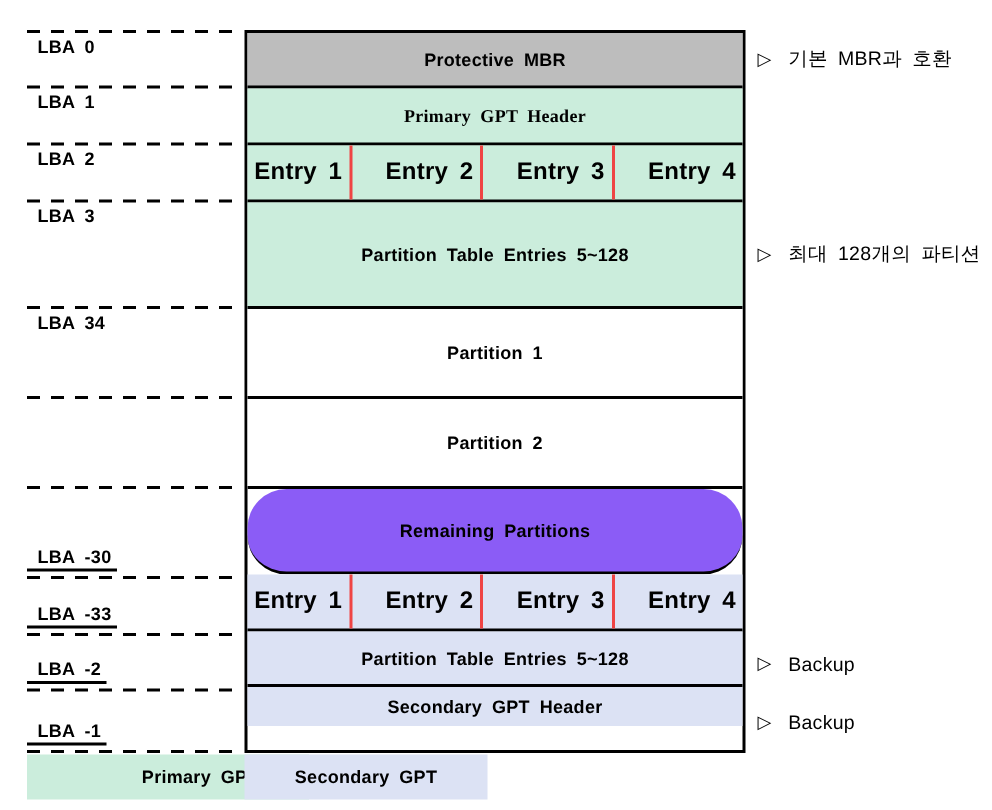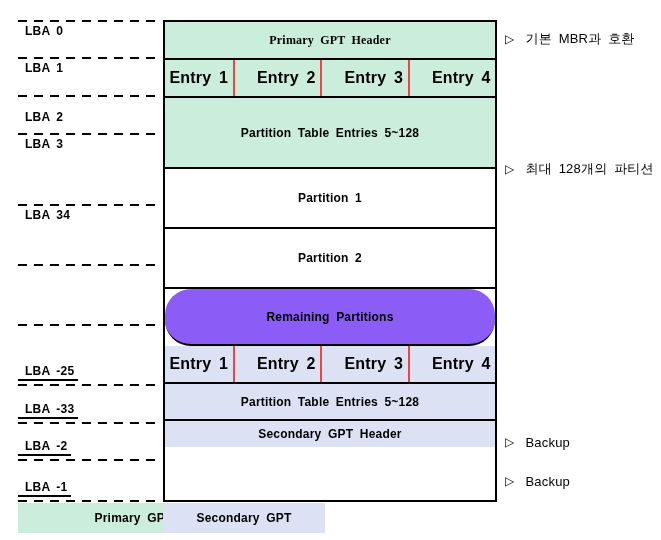--- a/index.html
+++ b/index.html
@@ -46,20 +46,23 @@
     font-size:12px;font-weight:bold;word-spacing:3px;letter-spacing:.2px;
   }
   #legend-primary{left:18px;width:145px;padding-left:43px;}
   #legend-secondary{left:163px;width:162px;}
 </style>
 </head>
 <body>
 
 <div id="stage">
   <div id="gpt-table">
+      <div class="trow hb" style="height: 37px; background: rgb(189, 189, 189);">
+        <div class="tlabel">Protective MBR</div>
+      </div>
       <div class="trow hb" style="height: 38px; background: rgb(203, 237, 220); font-family: Liberation Serif, serif;">
         <div class="tlabel">Primary GPT Header</div>
       </div>
       <div class="trow hb" style="height: 38px; background: rgb(203, 237, 220);">
         <div class="tcell">Entry 1</div>
         <div class="tcell vb">Entry 2</div>
         <div class="tcell vb">Entry 3</div>
         <div class="tcell vb">Entry 4</div>
       </div>
       <div class="trow hb" style="height: 71px; background: rgb(203, 237, 220);">
@@ -88,29 +91,29 @@
       </div>
     </div>
 
   <div class="legend-box" id="legend-primary" style="background: rgb(203, 237, 220);">Primary GPT</div>
   <div class="legend-box" id="legend-secondary" style="background: rgb(220, 226, 244);">Secondary GPT</div>
 <div class="lba-line" style="top: 20px;"></div>
     <div class="lba-label below" style="top: 24px;">LBA 0</div>
     <div class="lba-line" style="top: 57px;"></div>
     <div class="lba-label below" style="top: 61px;">LBA 1</div>
     <div class="lba-line" style="top: 95px;"></div>
-    <div class="lba-label below" style="top: 110px;">LBA 2</div>
+    <div class="lba-label below" style="top: 99px;">LBA 2</div>
     <div class="lba-line" style="top: 133px;"></div>
     <div class="lba-label below" style="top: 137px;">LBA 3</div>
     <div class="lba-line" style="top: 204px;"></div>
     <div class="lba-label below" style="top: 208px;">LBA 34</div>
     <div class="lba-line" style="top: 264px;"></div>
     <div class="lba-line" style="top: 324px;"></div>
     <div class="lba-line" style="top: 384px;"></div>
-    <div class="lba-label above" style="top: 364px;">LBA -25</div>
+    <div class="lba-label above" style="top: 364px;">LBA -30</div>
     <div class="lba-line" style="top: 422px;"></div>
     <div class="lba-label above" style="top: 402px;">LBA -33</div>
     <div class="lba-line" style="top: 459px;"></div>
     <div class="lba-label above" style="top: 439px;">LBA -2</div>
     <div class="lba-line" style="top: 500px;"></div>
     <div class="lba-label above" style="top: 480px;">LBA -1</div>
     <div class="annotation" style="top: 30px;">
       <span class="tri">▷</span>
       <span>기본 MBR과 호환</span>
     </div>

